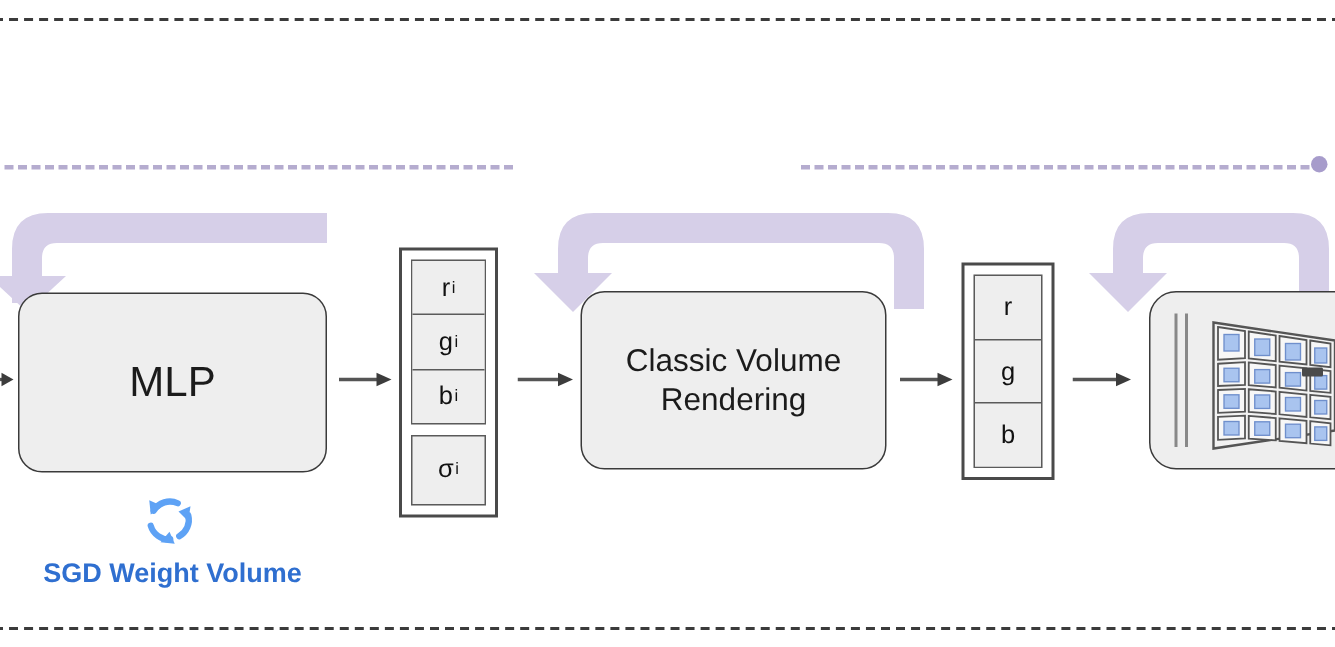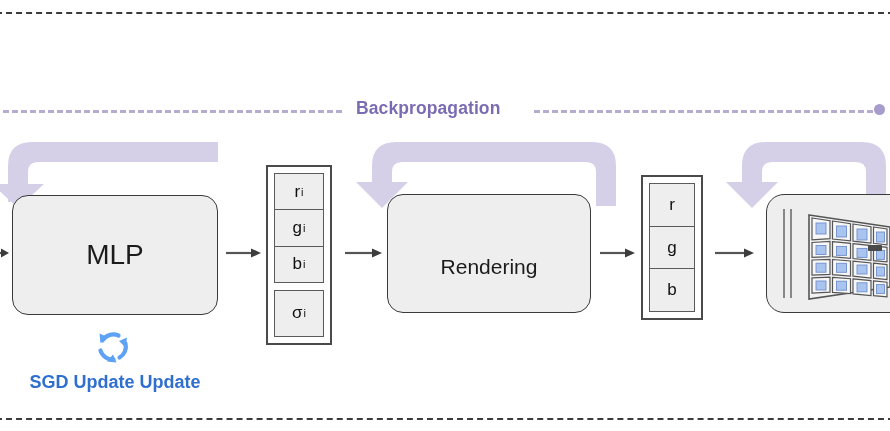--- a/index.html
+++ b/index.html
@@ -168,21 +168,20 @@
 <body>
 
 <div id="stage">
 
   <div class="frame-dash top"></div>
   <div class="frame-dash bottom"></div>
 
   <div class="bp-dash left"></div>
   <div class="bp-dash right"></div>
   <div class="bp-dot"></div>
-  <div class="bp-label">Backpropagation</div>
 
   <div class="uarrow" style="left:-70px; top:128px;">
     <svg width="300" height="80" viewBox="0 0 300 80">
       <path d="M 78 74 L 78 38 Q 78 14 102 14 L 288 14 L 288 34 L 108 34 Q 98 34 98 44 L 98 74 Z" fill="#d6cfe8"></path>
       <path d="M 62 56 L 114 56 L 88 80 Z" fill="#d6cfe8"></path>
       <rect x="78" y="46" width="20" height="16" fill="#d6cfe8"></rect>
     </svg>
   </div>
 
   <div class="uarrow" style="left:342px; top:128px;">
@@ -242,21 +241,21 @@
 
   <div class="conn" style="left:345px; top:246px;">
     <svg width="38" height="14" viewBox="0 0 38 14">
       <line x1="0" y1="7" x2="30" y2="7" stroke="#555" stroke-width="2.2"></line>
       <path d="M 27 2.5 L 37 7 L 27 11.5 Z" fill="#3c3c3c"></path>
     </svg>
   </div>
 
   <div class="proc-box" id="box-cvr">
     <span>
-      <br>
+      <span>Classic Volume</span><br>
       <span>Rendering</span>
     </span>
   </div>
 
   <div class="conn" style="left:600px; top:246px;">
     <svg width="36" height="14" viewBox="0 0 36 14">
       <line x1="0" y1="7" x2="28" y2="7" stroke="#555" stroke-width="2.2"></line>
       <path d="M 25 2.5 L 35 7 L 25 11.5 Z" fill="#3c3c3c"></path>
     </svg>
   </div>
@@ -347,15 +346,15 @@
         <path d="M 37.5 21.5 A 12.5 12.5 0 0 1 31.5 35.5"></path>
         <path d="M 25.5 37.5 A 12.5 12.5 0 0 1 12.5 28.5"></path>
       </g>
       <g fill="#5ea2f5">
         <path d="M 11.5 11.5 L 20.5 15.5 L 12.5 21 Z"></path>
         <path d="M 39 15.5 L 37.5 25.5 L 31 19 Z"></path>
         <path d="M 28.5 40.5 L 19 39.5 L 25 32.5 Z"></path>
       </g>
     </svg>
   </div>
-  <div id="sgd-label">SGD Update Update</div>
+  <div id="sgd-label">SGD Weight Volume</div>
 
 </div>
 
 </body></html>

